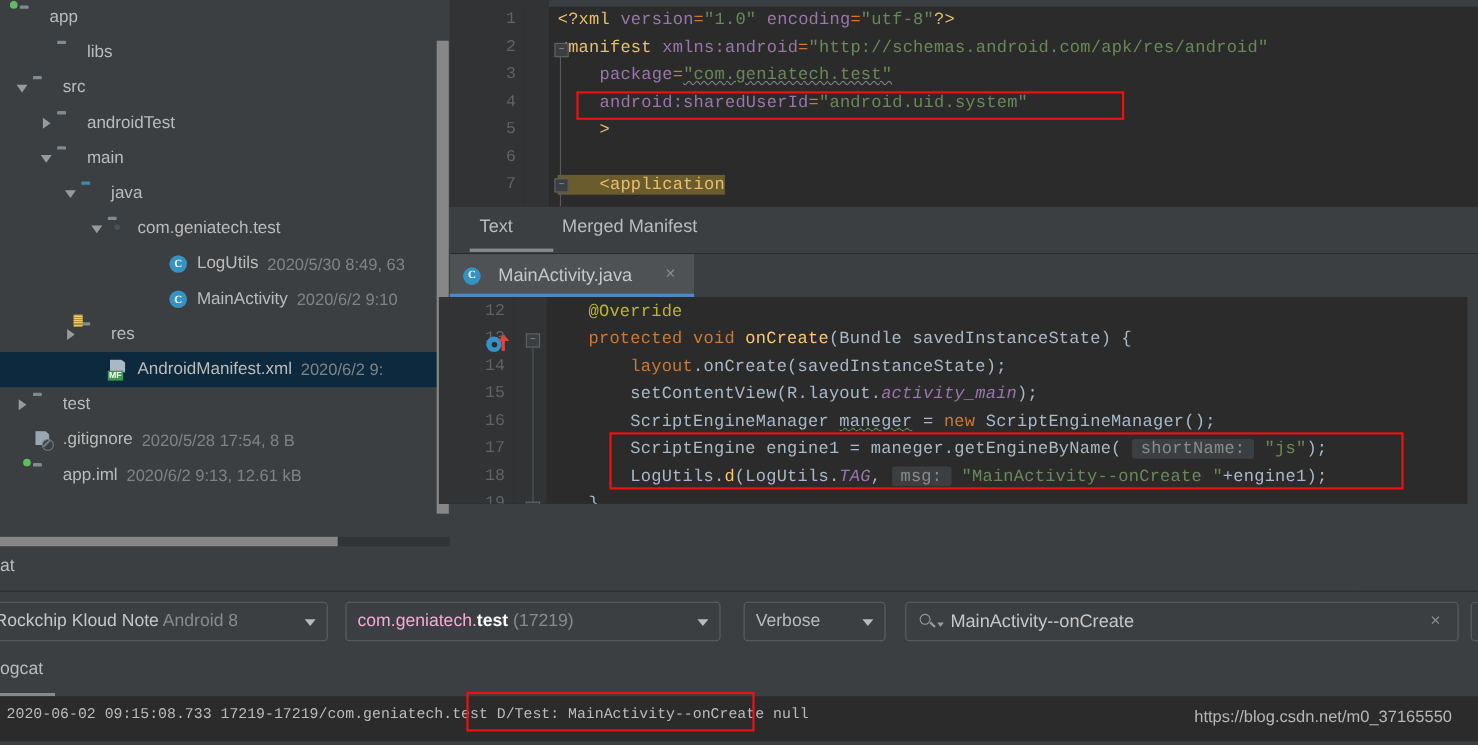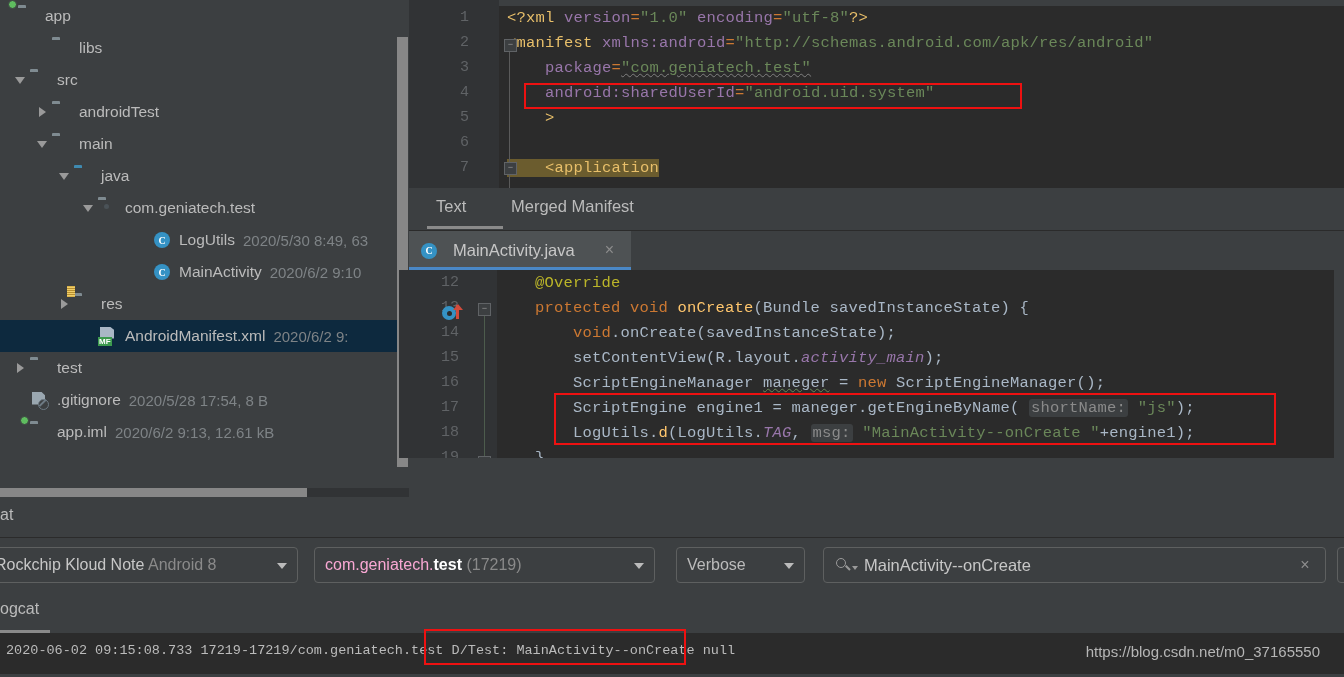--- a/index.html
+++ b/index.html
@@ -77,21 +77,21 @@
   .j-foldcol{position:absolute;left:68px;top:0;width:30px;height:100%;background:#313335;}
   .j-code{position:absolute;left:98px;top:0;right:0;bottom:0;}
   .jl{position:absolute;left:0;white-space:pre;font-family:"Liberation Mono",monospace;font-size:15.5px;letter-spacing:0.2px;}
   .j-anno{color:#bbb529;}
   .j-kw{color:#cc7832;}
   .j-method{color:#ffc66d;}
   .j-plain{color:#a9b7c6;}
   .j-str{color:#6a8759;}
   .j-field{color:#9876aa;font-style:italic;}
   .j-static{color:#9876aa;font-style:italic;}
-  .j-hint{background:#3c3f41;color:#8a8a8a;border-radius:3px;padding:0 2px;}
+  .j-hint{background:#3c3f41;color:#8a8a8a;border-radius:3px;padding:0 8px;}
   .j-warnline{text-decoration:underline wavy #6a8759;text-decoration-thickness:1px;}
   .gutter-icon-run{position:absolute;width:14px;height:14px;border-radius:50%;background:#3592c4;display:flex;align-items:center;justify-content:center;}
   .gutter-icon-run::after{content:"";width:5px;height:5px;border-radius:50%;background:#2b2b2b;}
   .gutter-arrow-up{position:absolute;width:3px;height:14px;background:#d14b3c;}
   .gutter-arrow-up::before{content:"";position:absolute;left:-3.5px;top:-1px;border-bottom:6px solid #d14b3c;border-left:5px solid transparent;border-right:5px solid transparent;}
 
   
   .bottom{position:absolute;left:0;top:497px;width:1344px;height:180px;background:#3c3f41;}
   .logcat-tabstrip{position:absolute;left:0;top:0;width:1344px;height:40px;background:#3c3f41;border-bottom:1px solid #2b2b2b;}
   .logcat-tabstrip .tlabel{position:absolute;left:0;top:9px;font-size:16px;color:#bbbbbb;}
@@ -285,21 +285,21 @@
       </div>
     <div class="j-foldcol"></div>
     <div class="gutter-icon-run" style="left:43px;top:36px;"></div>
     <div class="gutter-arrow-up" style="left:57px;top:35px;"></div>
     <div class="foldline" style="left:85px;top:44px;height:170px;background:#4d5c4d;"></div>
     <div class="foldmark" style="left:79px;top:33px;">−</div>
     <div class="foldmark" style="left:79px;top:186px;">−</div>
     <div id="java-host" class="j-code">
         <div class="jl" style="top: 4px;"><span class="j-anno">    @Override</span></div>
         <div class="jl" style="top: 29px;"><span class="j-kw">    protected void </span><span class="j-method">onCreate</span><span class="j-plain">(Bundle savedInstanceState) {</span></div>
-        <div class="jl" style="top: 54px;"><span class="j-plain">        </span><span class="j-kw">void</span><span class="j-plain">.onCreate(savedInstanceState);</span></div>
+        <div class="jl" style="top: 54px;"><span class="j-plain">        </span><span class="j-kw">layout</span><span class="j-plain">.onCreate(savedInstanceState);</span></div>
         <div class="jl" style="top: 79px;"><span class="j-plain">        setContentView(R.layout.</span><span class="j-field">activity_main</span><span class="j-plain">);</span></div>
         <div class="jl" style="top: 104px;"><span class="j-plain">        ScriptEngineManager </span><span class="j-plain j-warnline">maneger</span><span class="j-plain"> = </span><span class="j-kw">new</span><span class="j-plain"> ScriptEngineManager();</span></div>
         <div class="jl" style="top: 129px;"><span class="j-plain">        ScriptEngine engine1 = maneger.getEngineByName( </span><span class="j-hint">shortName:</span><span class="j-plain"> </span><span class="j-str">"js"</span><span class="j-plain">);</span></div>
         <div class="jl" style="top: 154px;"><span class="j-plain">        LogUtils.</span><span class="j-method">d</span><span class="j-plain">(LogUtils.</span><span class="j-static">TAG</span><span class="j-plain">, </span><span class="j-hint">msg:</span><span class="j-plain"> </span><span class="j-str">"MainActivity--onCreate "</span><span class="j-plain">+engine1);</span></div>
         <div class="jl" style="top: 179px;"><span class="j-plain">    }</span></div>
         <div class="jl" style="top: 204px;"><span class="j-anno">}</span></div>
       </div>
     <div class="red-box" style="left:155px;top:123px;width:722px;height:52px;"></div>
   </div>
 

